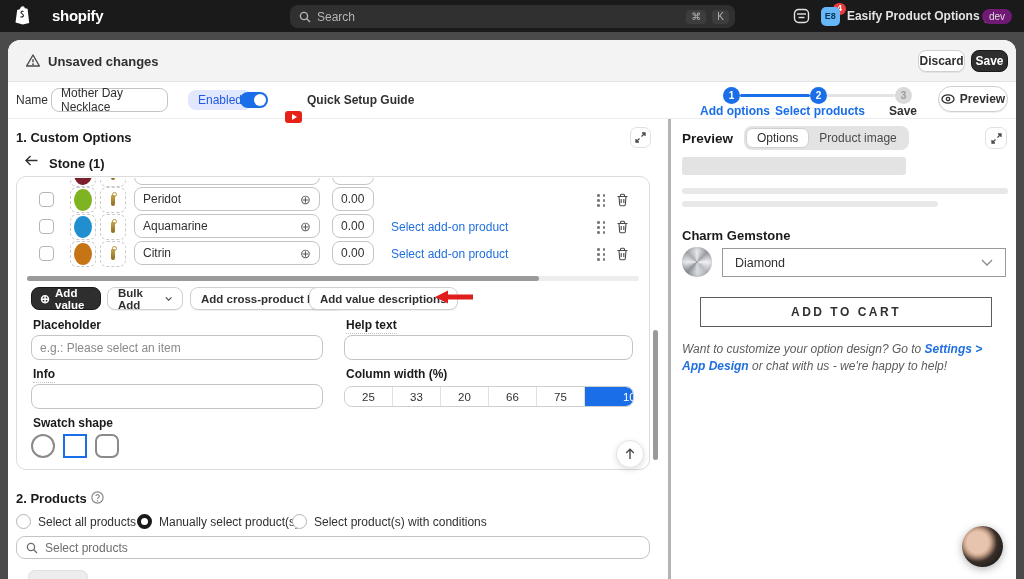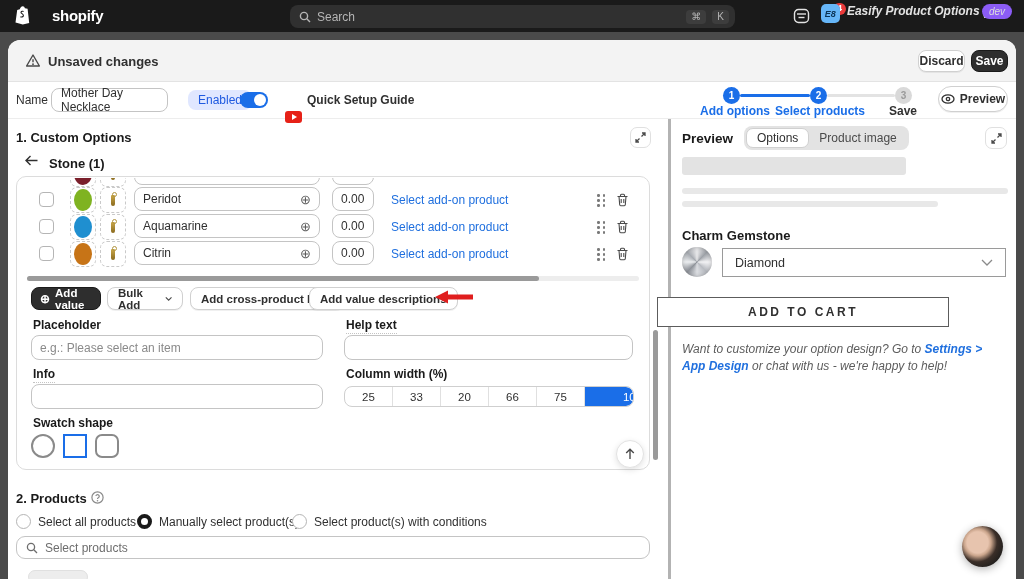--- a/index.html
+++ b/index.html
@@ -10,24 +10,24 @@
 
   
   .topbar { left:0; top:0; width:1024px; height:32px; background:#1a1a1a; display:flex; align-items:center; }
   .logo-wrap { position:absolute; left:14px; top:6px; display:flex; align-items:center; gap:21px; }
   .logo-word { color:#fff; font-weight:bold; font-size:15px; letter-spacing:-0.3px; }
   .searchbar { position:absolute; left:290px; top:5px; width:445px; height:23px; background:#303030; border-radius:8px; display:flex; align-items:center; padding:0 6px 0 9px; color:#b5b5b5; font-size:12px; gap:6px; }
   .searchbar .grow { flex:1; }
   .kbd { background:#3d3d3d; border-radius:4px; color:#b5b5b5; font-size:10px; padding:2px 5px; line-height:1; }
   .tb-icon { color:#e3e3e3; }
   .badge-red { position:absolute; top:-5px; right:-7px; background:#eb3b3b; color:#fff; font-size:9px; border-radius:7px; padding:1px 4px; line-height:1.1; font-weight:bold; }
-  .store-chip { position:absolute; right:6px; top:4px; height:24px; display:flex; align-items:flex-start; gap:7px; padding:0 6px; border-radius:8px;font-style:italic; }
+  .store-chip { position:absolute; right:6px; top:4px; height:24px; display:flex; align-items:center; gap:7px; padding:0 6px; border-radius:8px; }
   .store-avatar { width:19px; height:19px; border-radius:5px; background:#66b6f8; color:#0a3355; font-size:9px; font-weight:bold; display:flex; align-items:center; justify-content:center; }
   .store-name { color:#e3e3e3; font-size:12px; font-weight:600; max-width:128px; white-space:nowrap; }
-  .dev-pill { background:#8b5cf6; color:#dedede; font-size:10px; border-radius:8px; padding:2px 7px; }
+  .dev-pill { background:#701a75; color:#dedede; font-size:10px; border-radius:8px; padding:2px 7px; }
 
   
   .frame { left:0; top:32px; width:1024px; height:547px; background:#4a4a4a; }
   .card { left:8px; top:40px; width:1008px; height:539px; background:#fff; border-radius:12px 12px 0 0; overflow:hidden; }
 
   
   .banner { left:0; top:0; width:1008px; height:42px; background:#f3f3f3; border-bottom:1px solid #e3e3e3; border-radius:12px 12px 0 0;text-align:right; }
   .banner-title { position:absolute; left:40px; top:14px; font-size:13px; font-weight:bold; color:#303030; }
   .btn { display:flex; align-items:center; justify-content:center; font-size:12px; font-weight:600; border-radius:8px; cursor:pointer; }
   .btn-plain { background:#fff; border:1px solid #d0d0d0; box-shadow:0 1px 0 rgba(0,0,0,.06); color:#303030; }
@@ -54,21 +54,21 @@
   .values-card { border:1px solid #dcdcdc; border-radius:10px; background:#fff; }
   .viewport { position:absolute; left:1px; top:1px; width:630px; height:90px; overflow:hidden; }
   .vrow { position:absolute; left:0; width:630px; height:26px; }
   .cb { position:absolute; width:15px; height:15px; border:1.5px solid #b5b5b5; border-radius:4px; background:#fff; }
   .thumb { position:absolute; width:26px; height:26px; border:1px dashed #c9c9c9; border-radius:7px; background:#fff; display:flex; align-items:center; justify-content:center; overflow:hidden; }
   .gem { width:18px; height:22px; border-radius:50%; }
   .pendant { width:4px; height:11px; background:linear-gradient(#caa84a,#8a6a1e); border-radius:2px 2px 4px 4px; position:relative; }
   .pendant:before { content:""; position:absolute; left:0.5px; top:-3px; width:3px; height:3px; border:1px solid #b09440; border-radius:50%; }
   .val-input { position:absolute; height:24px; border:1px solid #c4c4c4; border-radius:8px; display:flex; align-items:center; padding:0 8px; font-size:12px; color:#303030; background:#fff; }
   .plus-circ { margin-left:auto; color:#5c5c5c; font-size:13px; line-height:1; }
-  .link { color:#1f6fde; font-size:12px; cursor:pointer; }
+  .link { color:#1f6fde; font-size:12px; cursor:pointer;margin-top:27px; }
   .dots { display:grid; grid-template-columns:repeat(2,3px); grid-gap:2.5px 2.5px; }
   .dots i { width:2.5px; height:2.5px; border-radius:50%; background:#7a7a7a; }
   .hscroll-track { position:absolute; height:5px; border-radius:3px; background:#ededed; }
   .hscroll-thumb { position:absolute; height:5px; border-radius:3px; background:#9a9a9a; }
   .toolbar-btn { position:absolute; height:23px; font-size:11.5px; }
   .toolbar-btn.btn-plain { padding:0 10px; }
   .red-arrow { position:absolute; }
   .fieldlabel { position:absolute; font-size:12px; font-weight:bold; color:#1a1a1a; }
   .dotted { border-bottom:1.5px dotted #c4c4c4; padding-bottom:1px; }
   .seg { position:absolute; display:flex; border:1px solid #cfcfcf; border-radius:8px; overflow:hidden; height:21px; background:#fff; }
@@ -380,18 +380,18 @@
     <div class="skel" style="left:674px; top:161px; width:256px; height:6px; background:#e8e8e8;"></div>
 
     <span class="abs h1" style="left:674px; top:188px;">Charm Gemstone</span>
     <div class="gem-photo" style="left:674px; top:207px;"></div>
     <div class="select-box" style="left:714px; top:208px; width:284px; height:29px;">
       <span>Diamond</span>
       <svg style="margin-left:auto;" width="12" height="7" viewBox="0 0 12 7">
         <path d="M1 1l5 5 5-5" fill="none" stroke="#8a8a8a" stroke-width="1.3"></path>
       </svg>
     </div>
-    <div class="atc" style="left:649px; top:257px; width:292px; height:30px;">ADD TO CART</div>
+    <div class="atc" style="left:692px; top:257px; width:292px; height:30px;">ADD TO CART</div>
     <div class="note" style="left:674px; top:301px; width:326px;"><span>Want to customize your option design? Go to </span><a>Settings &gt; App Design</a><span> or chat with us - we're happy to help!</span></div>
 
     <div class="chat-avatar" style="left:954px; top:486px;"></div>
   </div>
 </div>
 
 </body></html>

